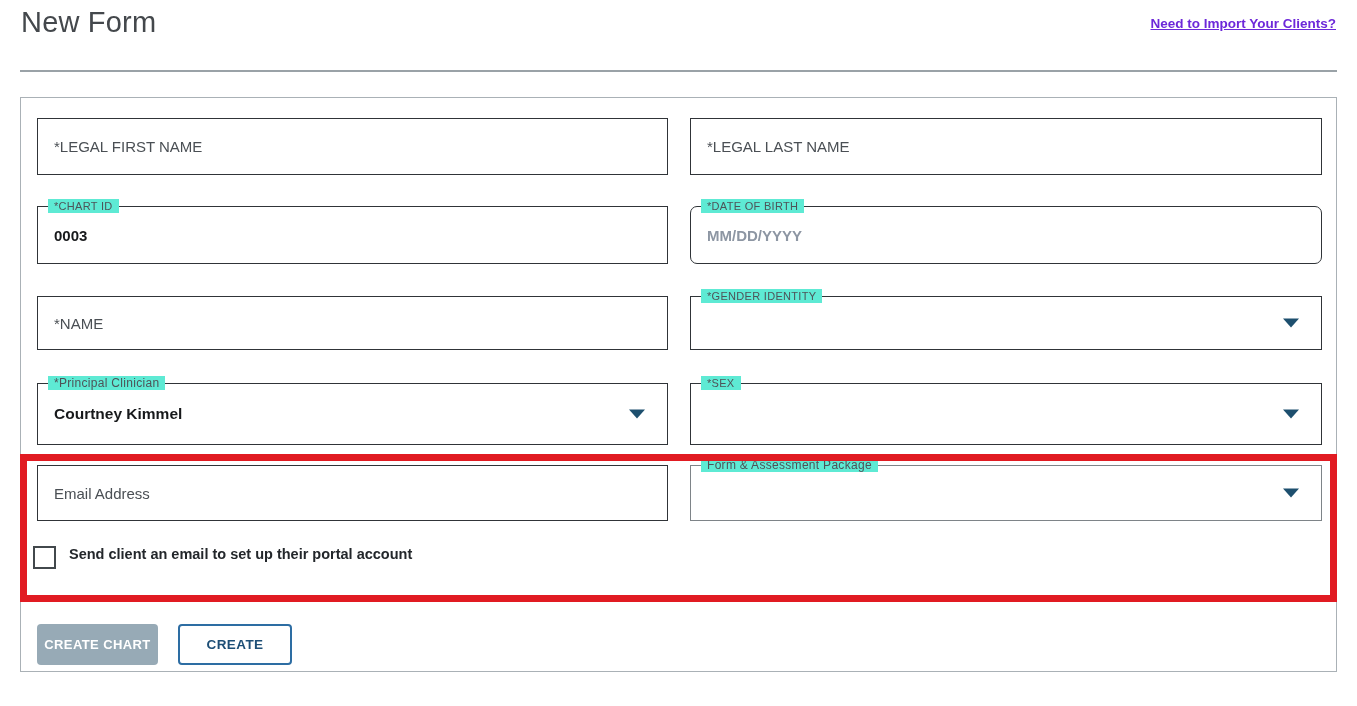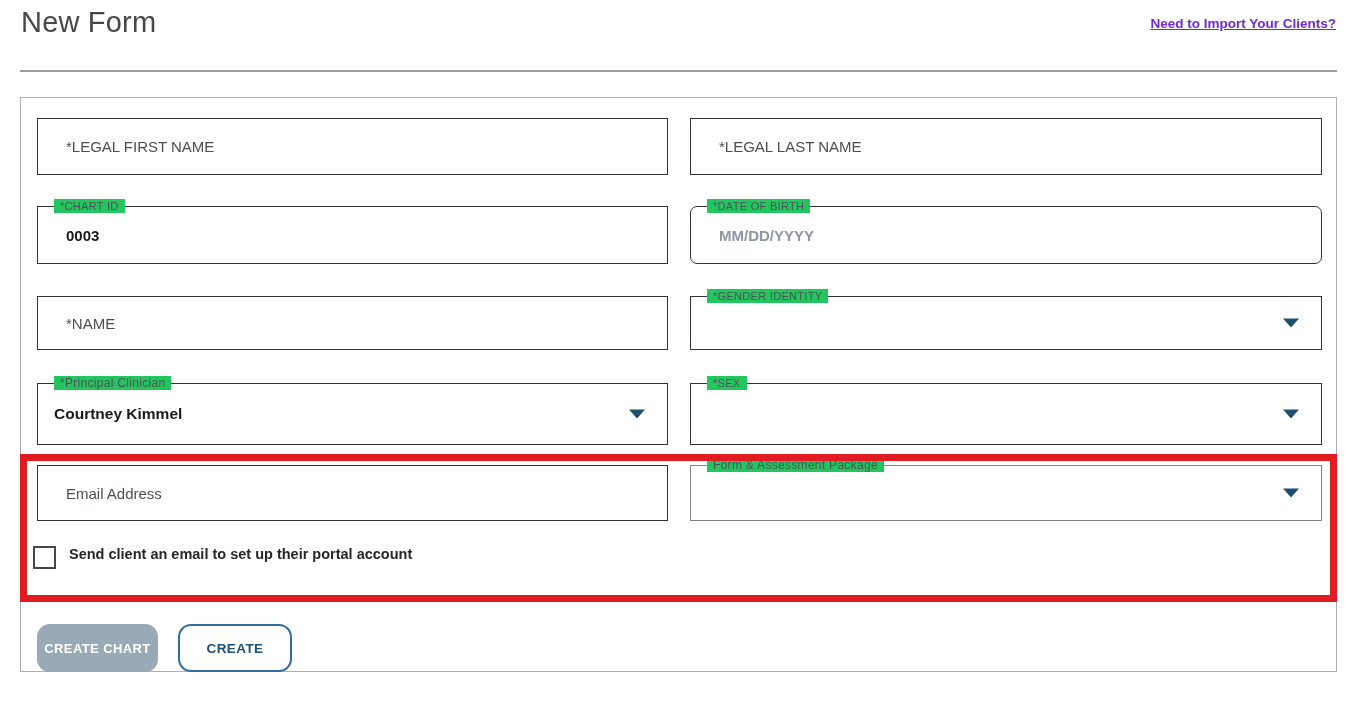--- a/index.html
+++ b/index.html
@@ -27,32 +27,32 @@
     border:1px solid #aab1b6; background:#fff;
   }
   
   .field {
     position:absolute; background:#fff;
     border:1.5px solid #303438;
   }
   .field.rounded { border-radius:7px; }
   .field.light { border:1px solid #7e8488; }
   .flabel {
-    position:absolute; top:-8px; left:16px; background:#22c55e;
+    position:absolute; top:-8px; left:10px; background:#5eead4;
     padding:0 6px; font-size:11px; color:#4e5358;
     letter-spacing:0.3px; white-space:nowrap; line-height:14px;
   }
   .flabel.mixed { font-size:12px; }
   .fvalue {
     position:absolute; left:16px; top:50%; transform:translateY(-50%);
     font-size:15.5px; font-weight:700; color:#17191b; white-space:nowrap;
   }
   .fvalue.ghost { color:#b7babc; }
   .text-input {
-    position:absolute; left:12px; top:0; width:100%; height:100%;
+    position:absolute; left:0; top:0; width:100%; height:100%;
     border:none; outline:none; background:transparent;
     padding:0 16px; font-family:inherit; font-size:15px;
     color:#17191b; font-weight:700;
   }
   .text-input.reg { font-weight:400; color:#17191b; }
   .text-input::placeholder { opacity:1; }
   .ph-dark::placeholder   { color:#4a4f54; font-weight:400; }
   .ph-dob::placeholder    { color:#8d96a3; font-weight:700; }
   .arrow {
     position:absolute; right:22px; top:50%; transform:translateY(-50%);
@@ -78,21 +78,21 @@
     width:23px; height:23px; border:2px solid #42484c; background:#fff;
     cursor:pointer; flex:0 0 auto;
   }
   .checkbox-label {
     margin-left:13px; font-size:14.5px; font-weight:700; color:#23272b;
     white-space:nowrap;
   }
   
   .btn-row { position:absolute; left:16px; top:526px; height:34px; display:flex; }
   .btn {
-    height:48px; border-radius:13px; font-family:inherit;
+    height:41px; border-radius:4px; font-family:inherit;
     font-size:13px; font-weight:700; letter-spacing:0.4px;
     display:flex; align-items:center; justify-content:center;
     cursor:pointer;
   }
   .btn-create {
     width:121px; background:#97aab6; color:#ffffff; border:none;
   }
   .btn-cancel {
     width:114px; margin-left:20px; background:#ffffff;
     border:2px solid #2d6da3; color:#1d4e76; font-size:13.5px;

